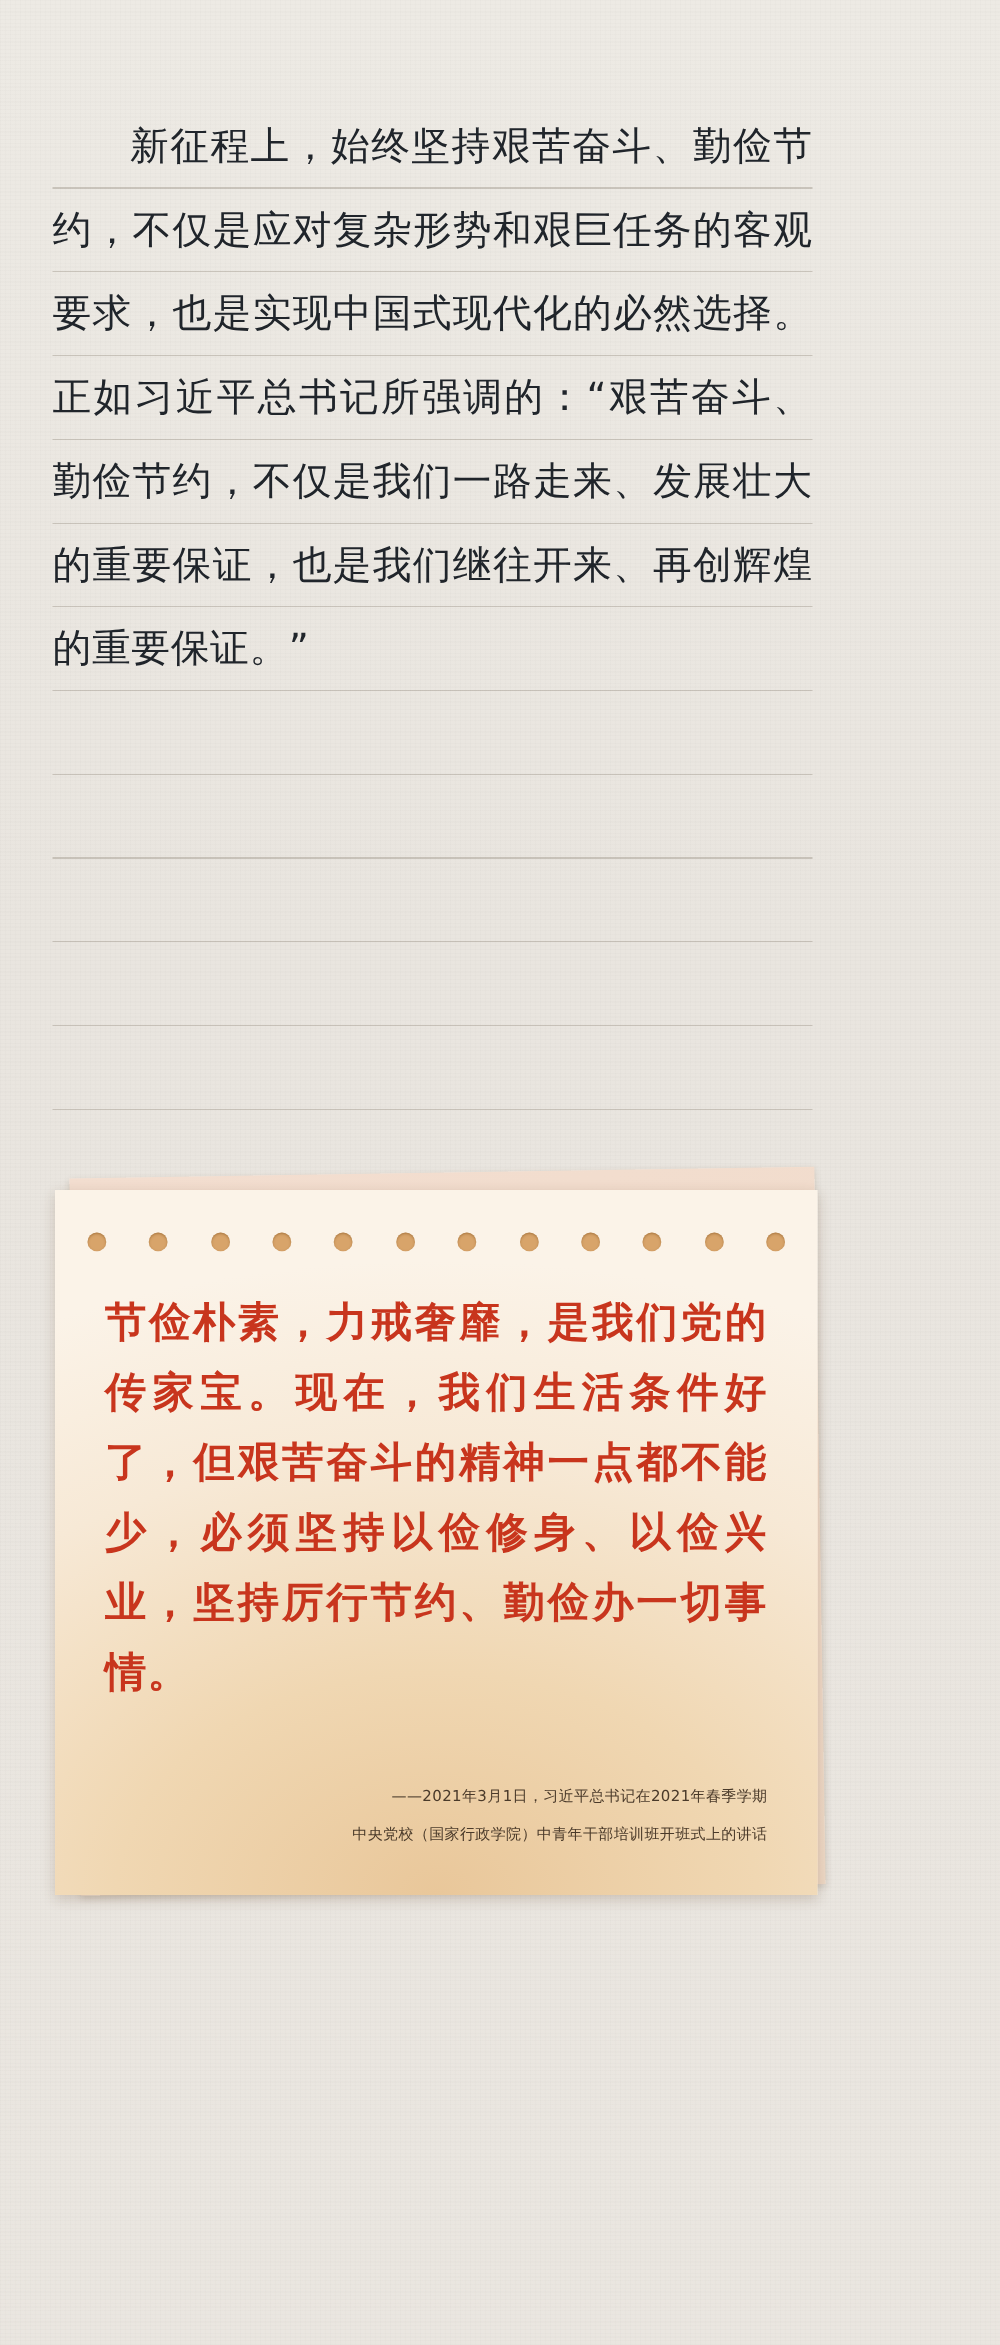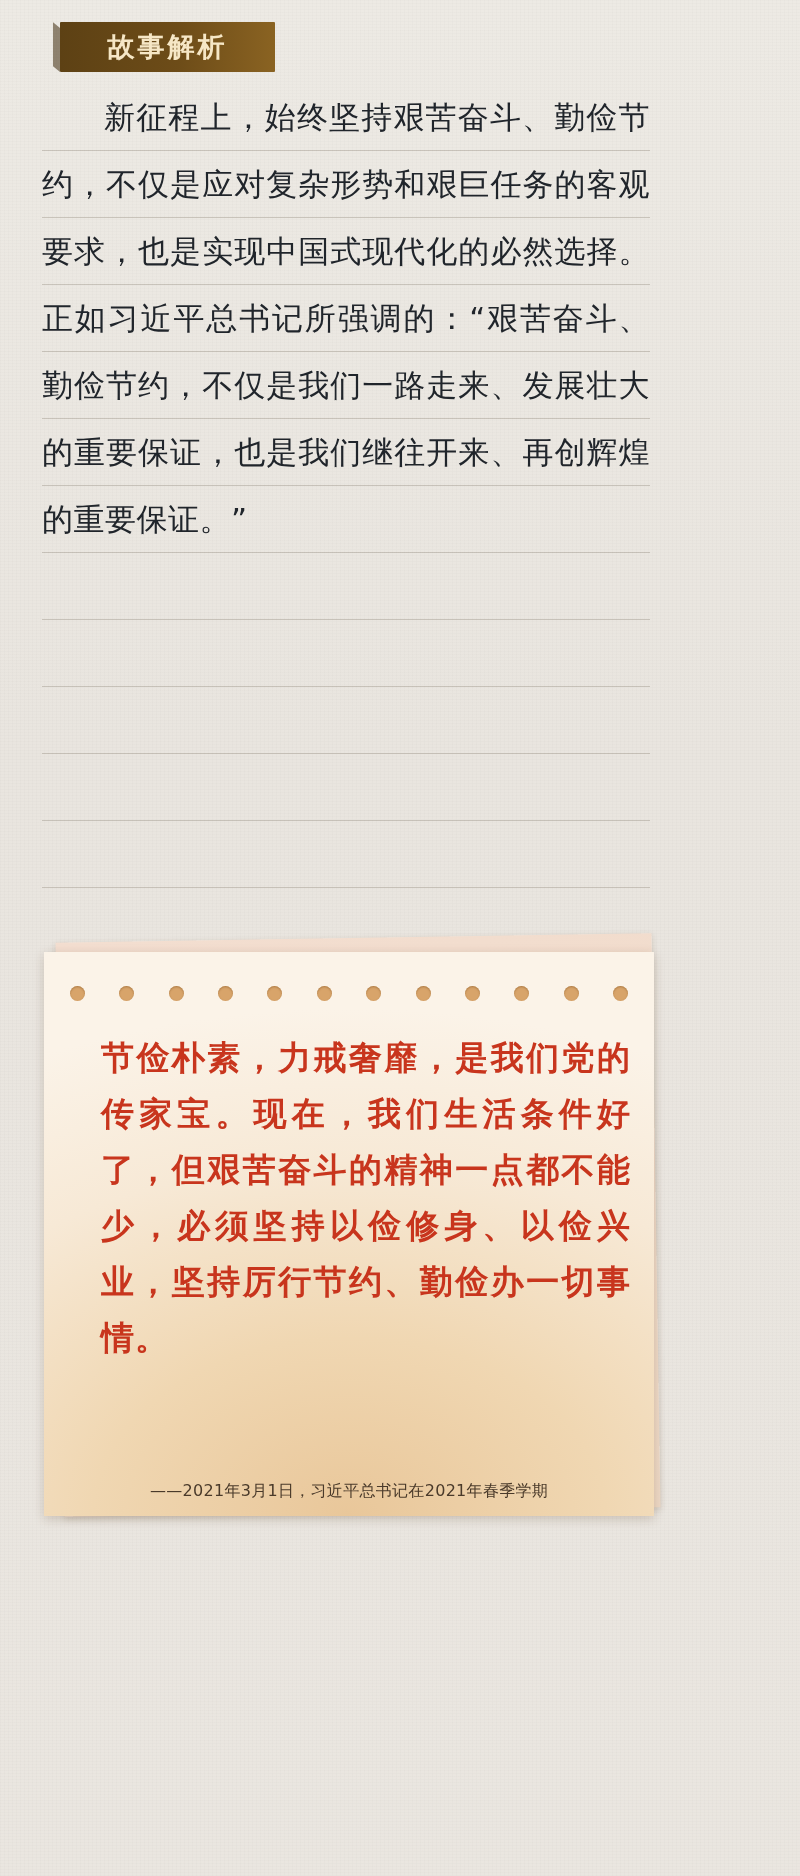--- a/index.html
+++ b/index.html
@@ -141,54 +141,51 @@
   }
   .punch {
     width: 15px;
     height: 15px;
     border-radius: 50%;
     background: #d8a46a;
     box-shadow: inset 0 1px 2px rgba(120,70,20,.45);
   }
   .quote-text {
     position: absolute;
-    left: 57px;
+    left: 40px;
     top: 78px;
     width: 530px;
     font-family: "DejaVu Sans", "Liberation Sans", sans-serif;
     font-size: 33px;
     line-height: 56px;
     font-weight: bold;
     color: #c8351d;
     text-align: justify;
     text-justify: inter-ideograph;
     letter-spacing: 1px;
   }
   .quote-source {
     position: absolute;
     left: 40px;
-    bottom: 10px;
+    bottom: 34px;
     width: 530px;
-    text-align: center;
-    font-family: "DejaVu Sans", "Liberation Sans", sans-serif;
-    font-size: 16px;
+    text-align: right;
+    font-family: "DejaVu Sans", "Liberation Sans", sans-serif;
+    font-size: 12px;
     line-height: 30px;
     color: #4a3a2a;
     letter-spacing: 0.3px;
   }
 </style>
 </head>
 <body>
 
 <div class="page">
   <div class="grain"></div>
 
-  <div class="header">
-    <span class="header-title">故事解析</span>
-  </div>
 
   <div class="article">
     <div class="line-bg"></div>
     <p class="para">新征程上，始终坚持艰苦奋斗、勤俭节约，不仅是应对复杂形势和艰巨任务的客观要求，也是实现中国式现代化的必然选择。正如习近平总书记所强调的：“艰苦奋斗、勤俭节约，不仅是我们一路走来、发展壮大的重要保证，也是我们继往开来、再创辉煌的重要保证。”</p>
   </div>
 
   <div class="note-wrap">
     <div class="note-back"></div>
     <div class="note">
       <div class="punch-row">
@@ -201,16 +198,17 @@
         <span class="punch"></span>
         <span class="punch"></span>
         <span class="punch"></span>
         <span class="punch"></span>
         <span class="punch"></span>
         <span class="punch"></span>
       </div>
       <div class="quote-text">节俭朴素，力戒奢靡，是我们党的传家宝。现在，我们生活条件好了，但艰苦奋斗的精神一点都不能少，必须坚持以俭修身、以俭兴业，坚持厉行节约、勤俭办一切事情。</div>
       <div class="quote-source">
         <div>——2021年3月1日，习近平总书记在2021年春季学期</div>
+        <div>中央党校（国家行政学院）中青年干部培训班开班式上的讲话</div>
       </div>
     </div>
   </div>
 </div>
 
 </body></html>

